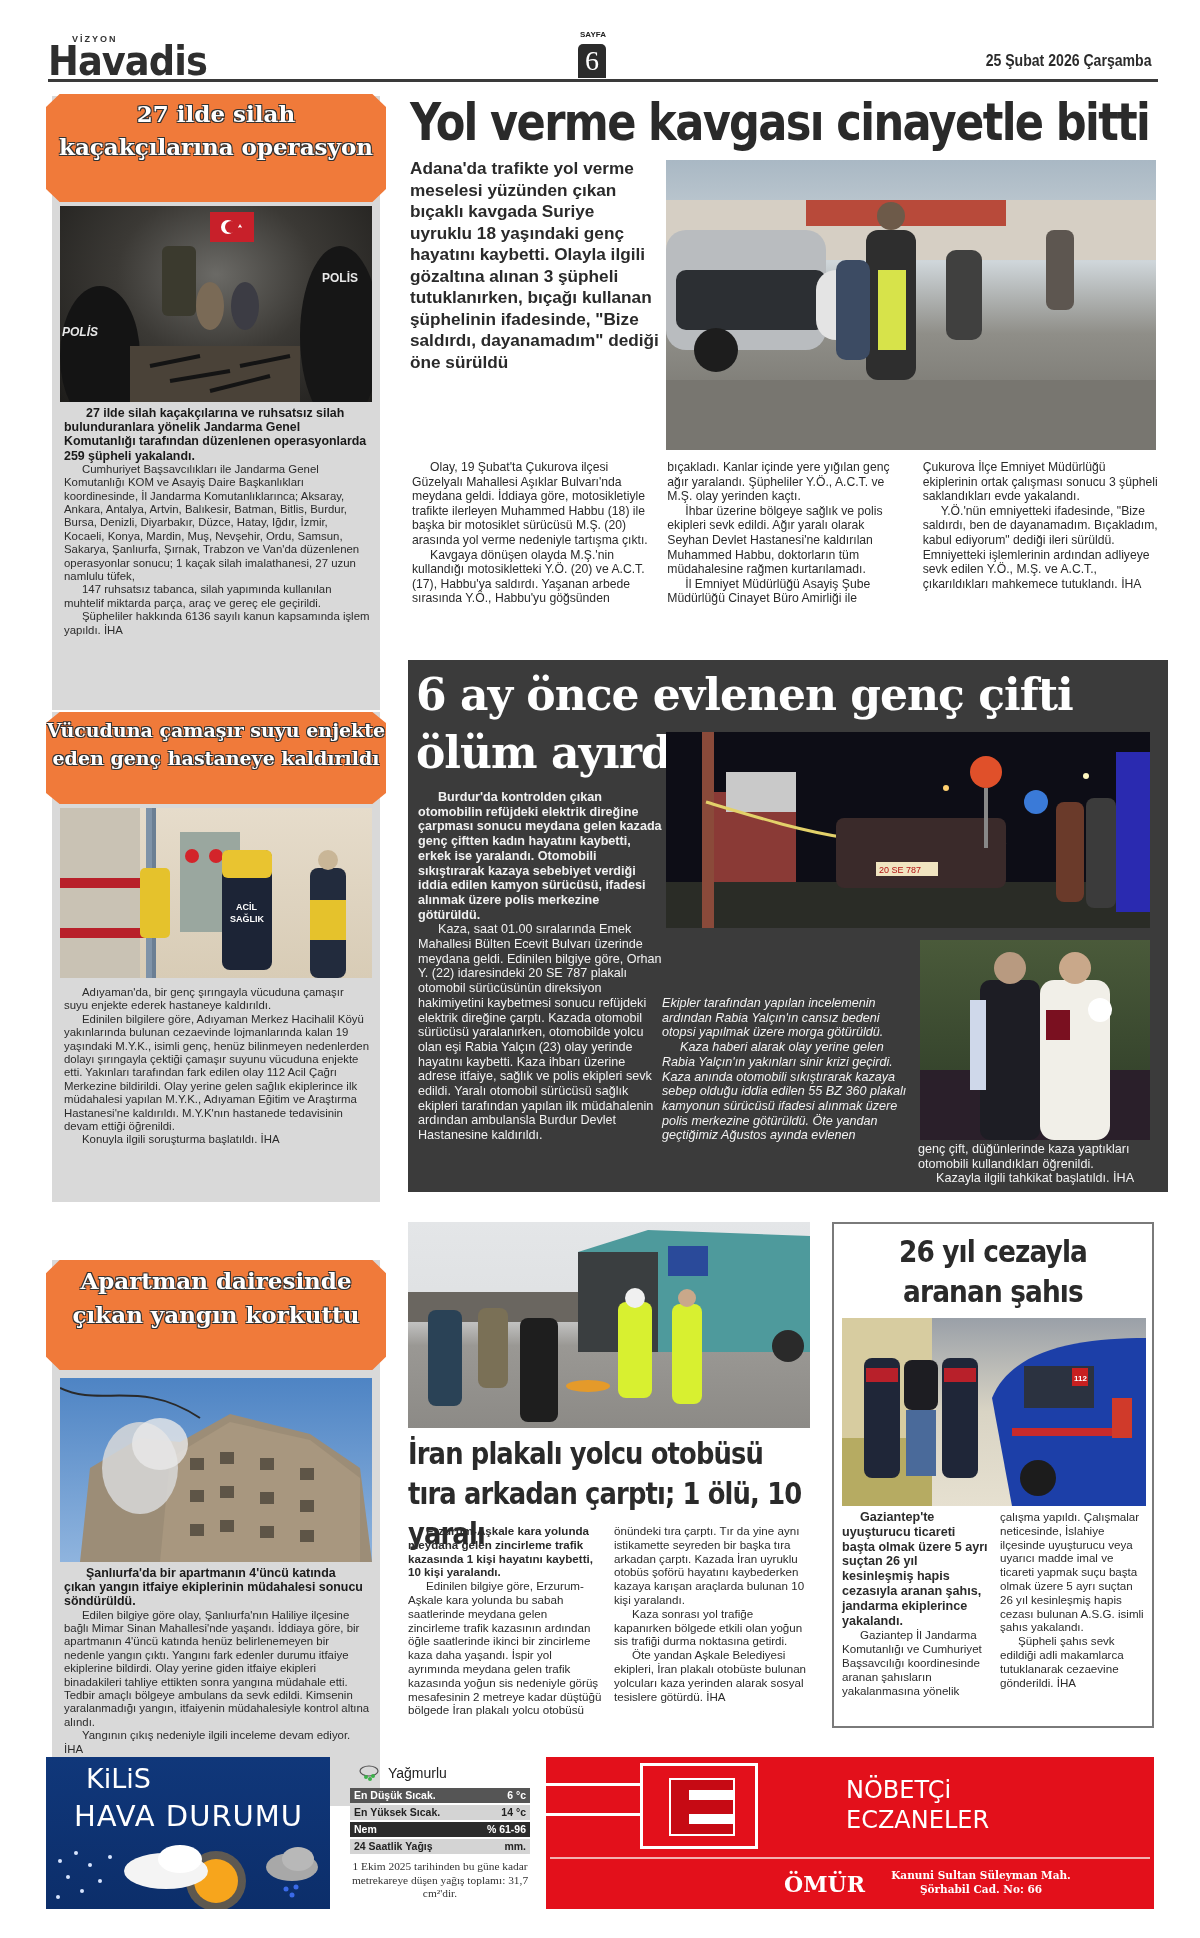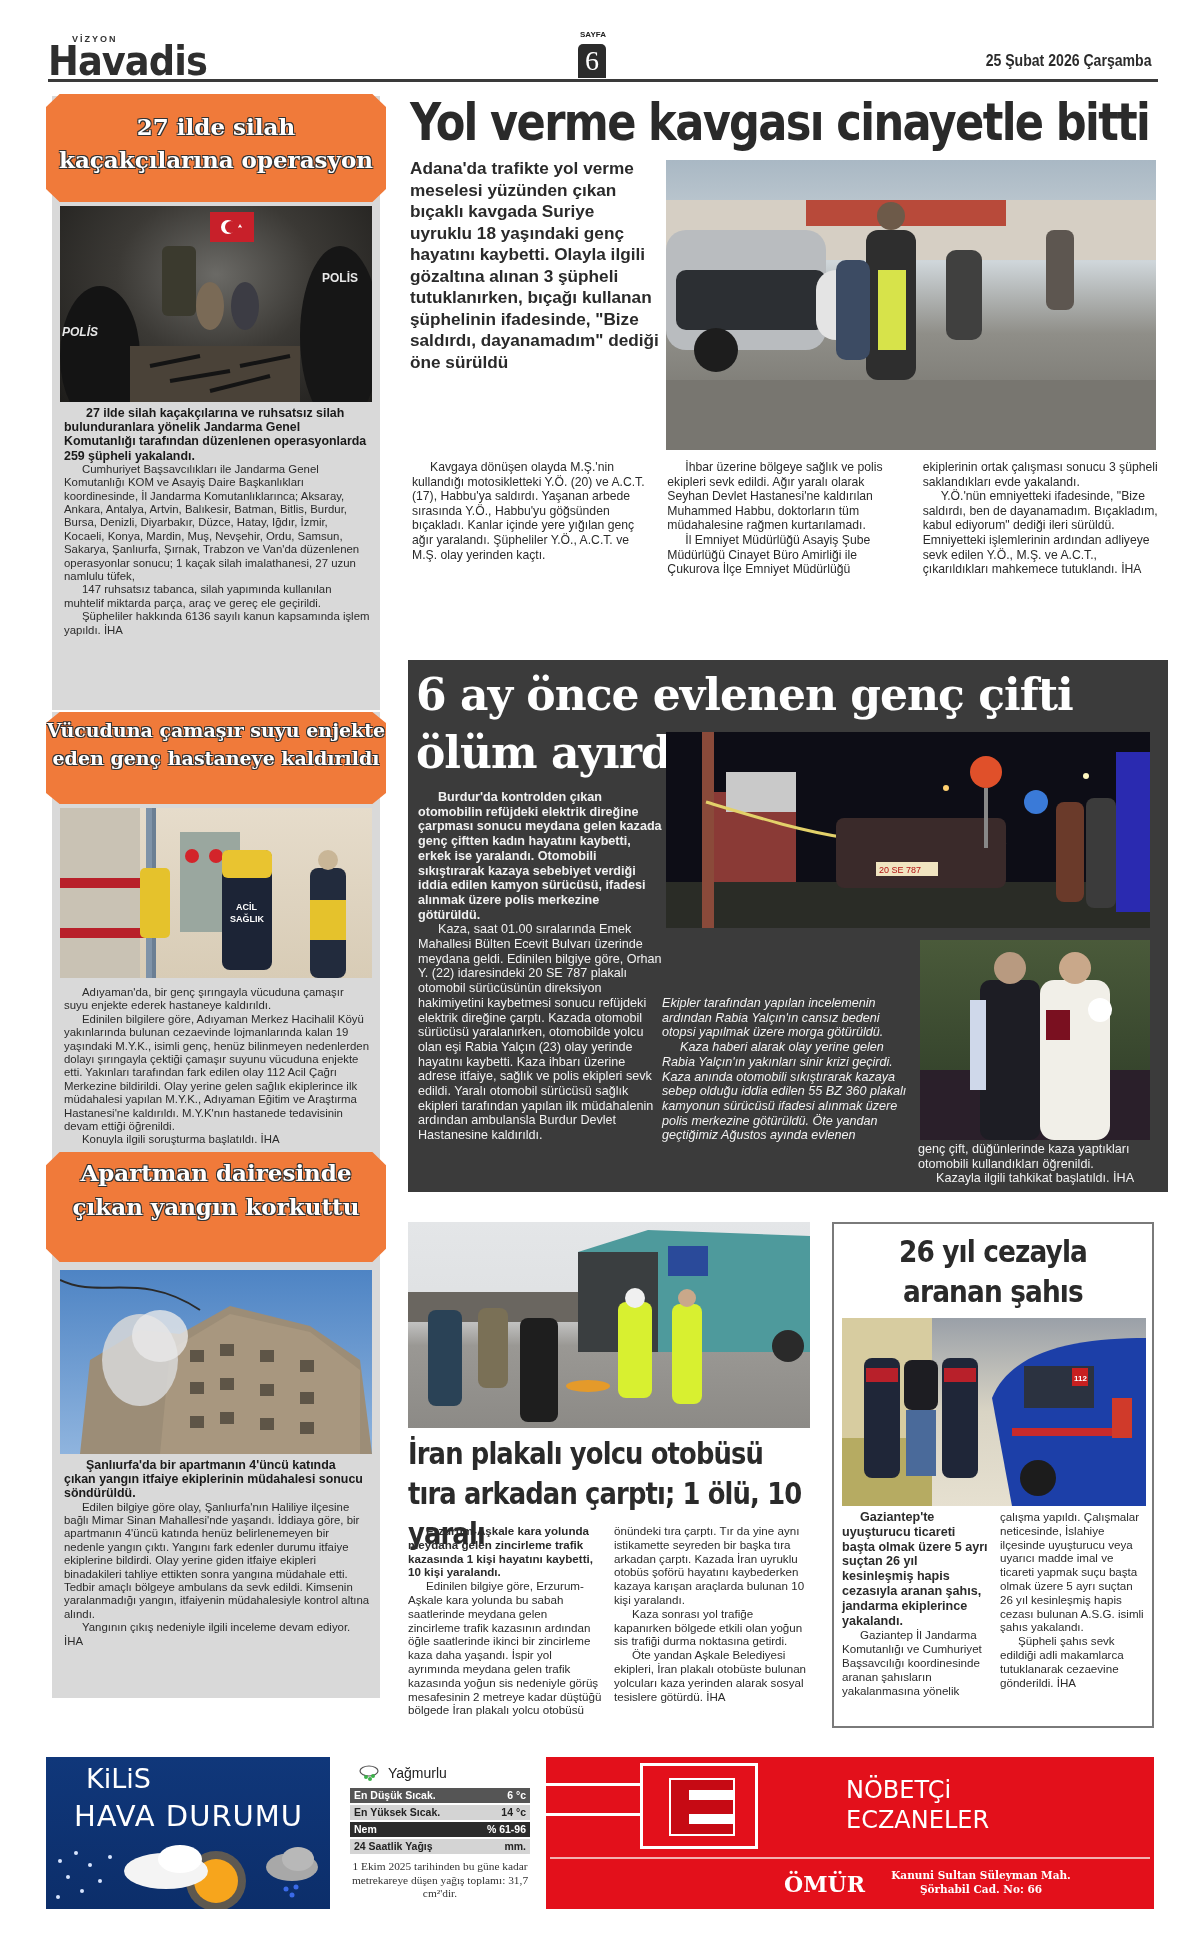--- a/index.html
+++ b/index.html
@@ -83,21 +83,21 @@
   <div class="logo">
     <span class="logo-small">VİZYON</span>
     <span class="logo-big">Havadis</span>
   </div>
   <span class="page-label">SAYFA</span>
   <span class="page-num">6</span>
   <span class="date">25 Şubat 2026 Çarşamba</span>
 </header>
 
 <section class="side-box" style="top:96px;height:614px;">
-  <h2 class="orange-head" style="left:-6px;top:-2px;width:340px;height:108px;font-size:23px;line-height:33px;padding-top:16px;">27 ilde silah kaçakçılarına operasyon</h2>
+  <h2 class="orange-head" style="left:-6px;top:-2px;width:340px;height:108px;font-size:23px;line-height:33px;padding-top:3px;">27 ilde silah kaçakçılarına operasyon</h2>
   <div class="photo" style="left:8px;top:110px;width:312px;height:196px;background:radial-gradient(ellipse at 50% 35%, #6b6a66 0%, #3b3935 45%, #1d1c1a 100%);">
     <svg width="312" height="196" viewBox="0 0 312 196">
       <rect x="150" y="6" width="44" height="30" fill="#c8202a"></rect>
       <circle cx="168" cy="21" r="7" fill="#fff"></circle>
         <circle cx="171" cy="21" r="6" fill="#c8202a"></circle>
       <polygon points="180,18 182,22 178,20 182,20 178,22" fill="#fff"></polygon>
       <ellipse cx="40" cy="150" rx="40" ry="70" fill="#141414"></ellipse>
       <ellipse cx="280" cy="130" rx="40" ry="90" fill="#161616"></ellipse>
       <rect x="102" y="40" width="34" height="70" rx="6" fill="#3b3a2e"></rect>
       <ellipse cx="150" cy="100" rx="14" ry="24" fill="#7a6a56"></ellipse>
@@ -143,21 +143,21 @@
       <circle cx="268" cy="52" r="10" fill="#c9b697"></circle>
     </svg>
   </div>
   <div class="side-text" style="left:12px;top:274px;width:306px;">
     <p>Adıyaman'da, bir genç şırıngayla vücuduna çamaşır suyu enjekte ederek hastaneye kaldırıldı.</p>
     <p>Edinilen bilgilere göre, Adıyaman Merkez Hacihalil Köyü yakınlarında bulunan cezaevinde lojmanlarında kalan 19 yaşındaki M.Y.K., isimli genç, henüz bilinmeyen nedenlerden dolayı şırıngayla çektiği çamaşır suyunu vücuduna enjekte etti. Yakınları tarafından fark edilen olay 112 Acil Çağrı Merkezine bildirildi. Olay yerine gelen sağlık ekiplerince ilk müdahalesi yapılan M.Y.K., Adıyaman Eğitim ve Araştırma Hastanesi'ne kaldırıldı. M.Y.K'nın hastanede tedavisinin devam ettiği öğrenildi.</p>
     <p>Konuyla ilgili soruşturma başlatıldı. İHA</p>
   </div>
 </section>
 
-<section class="side-box" style="top:1152px;height:546px;">
+<section class="side-box" style="top:1260px;height:546px;">
   <h2 class="orange-head" style="left:-6px;top:0px;width:340px;height:110px;font-size:23px;line-height:34px;padding-top:4px;">Apartman dairesinde çıkan yangın korkuttu</h2>
   <div class="photo" style="left:8px;top:118px;width:312px;height:184px;background:linear-gradient(#4e84c4,#8fb4de);">
     <svg width="312" height="184" viewBox="0 0 312 184">
       <polygon points="20,184 30,90 80,60 120,64 170,36 250,56 300,90 312,184" fill="#9c8d77"></polygon>
       <polygon points="100,184 110,80 170,44 250,62 300,100 300,184" fill="#a8977f"></polygon>
       <ellipse cx="80" cy="90" rx="38" ry="46" fill="#d8d8d8" opacity="0.85"></ellipse>
       <ellipse cx="100" cy="66" rx="28" ry="26" fill="#e8e8e8" opacity="0.8"></ellipse>
       <g fill="#5e5547">
         <rect x="130" y="80" width="14" height="12"></rect>
           <rect x="160" y="74" width="14" height="12"></rect>
@@ -195,20 +195,21 @@
     <rect x="200" y="70" width="50" height="150" rx="12" fill="#2e2e2e"></rect>
     <rect x="212" y="110" width="28" height="80" fill="#d7e34a"></rect>
     <circle cx="225" cy="56" r="14" fill="#6d5a49"></circle>
     <rect x="170" y="100" width="34" height="100" rx="10" fill="#3c4b63"></rect>
     <rect x="280" y="90" width="36" height="90" rx="10" fill="#40403f"></rect>
     <rect x="380" y="70" width="28" height="80" rx="8" fill="#5d5650"></rect>
     <rect x="0" y="220" width="490" height="70" fill="#787670"></rect>
   </svg>
 </div>
 <div class="cols3">
+  <p>Olay, 19 Şubat'ta Çukurova ilçesi Güzelyalı Mahallesi Aşıklar Bulvarı'nda meydana geldi. İddiaya göre, motosikletiyle trafikte ilerleyen Muhammed Habbu (18) ile başka bir motosiklet sürücüsü M.Ş. (20) arasında yol verme nedeniyle tartışma çıktı.</p>
   <p>Kavgaya dönüşen olayda M.Ş.'nin kullandığı motosikletteki Y.Ö. (20) ve A.C.T. (17), Habbu'ya saldırdı. Yaşanan arbede sırasında Y.Ö., Habbu'yu göğsünden bıçakladı. Kanlar içinde yere yığılan genç ağır yaralandı. Şüpheliler Y.Ö., A.C.T. ve M.Ş. olay yerinden kaçtı.</p>
   <p>İhbar üzerine bölgeye sağlık ve polis ekipleri sevk edildi. Ağır yaralı olarak Seyhan Devlet Hastanesi'ne kaldırılan Muhammed Habbu, doktorların tüm müdahalesine rağmen kurtarılamadı.</p>
   <p>İl Emniyet Müdürlüğü Asayiş Şube Müdürlüğü Cinayet Büro Amirliği ile Çukurova İlçe Emniyet Müdürlüğü ekiplerinin ortak çalışması sonucu 3 şüpheli saklandıkları evde yakalandı.</p>
   <p>Y.Ö.'nün emniyetteki ifadesinde, "Bize saldırdı, ben de dayanamadım. Bıçakladım, kabul ediyorum" dediği ileri sürüldü. Emniyetteki işlemlerinin ardından adliyeye sevk edilen Y.Ö., M.Ş. ve A.C.T., çıkarıldıkları mahkemece tutuklandı. İHA</p>
 </div>
 
 <section class="dark-box">
   <div class="dark-headline">
     <div>6 ay önce evlenen genç çifti</div>
     <div>ölüm ayırdı</div>

